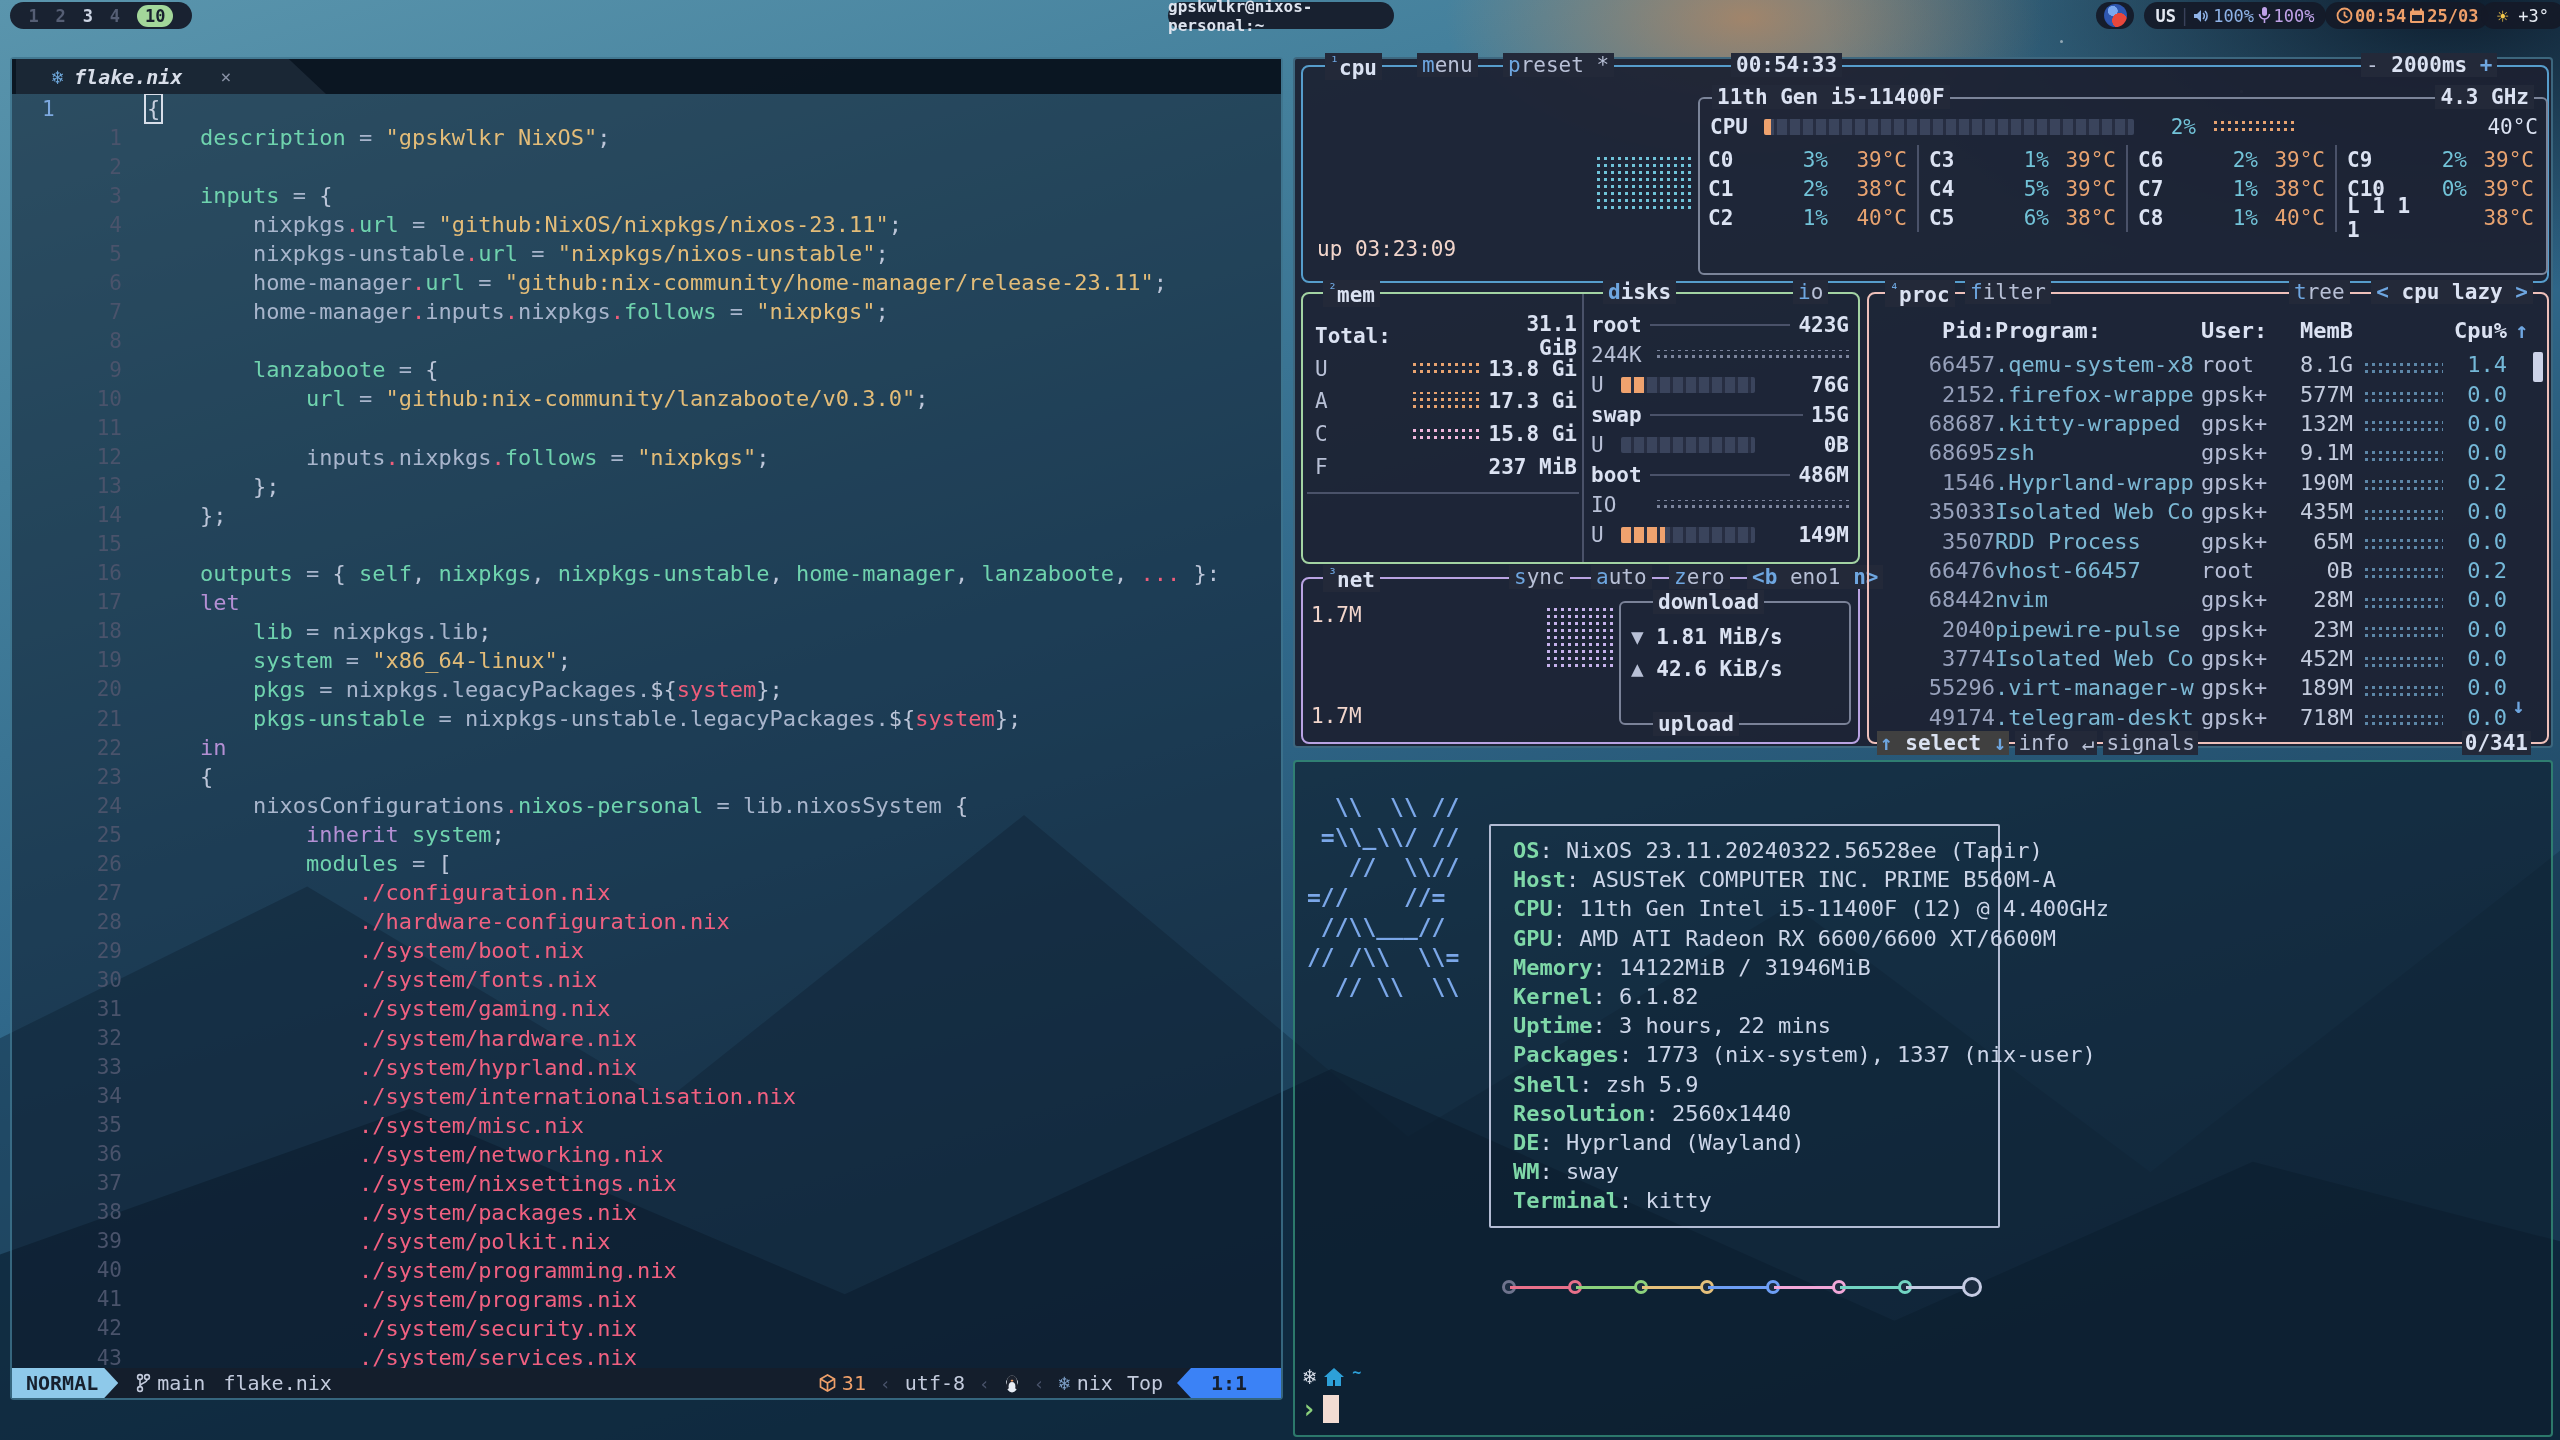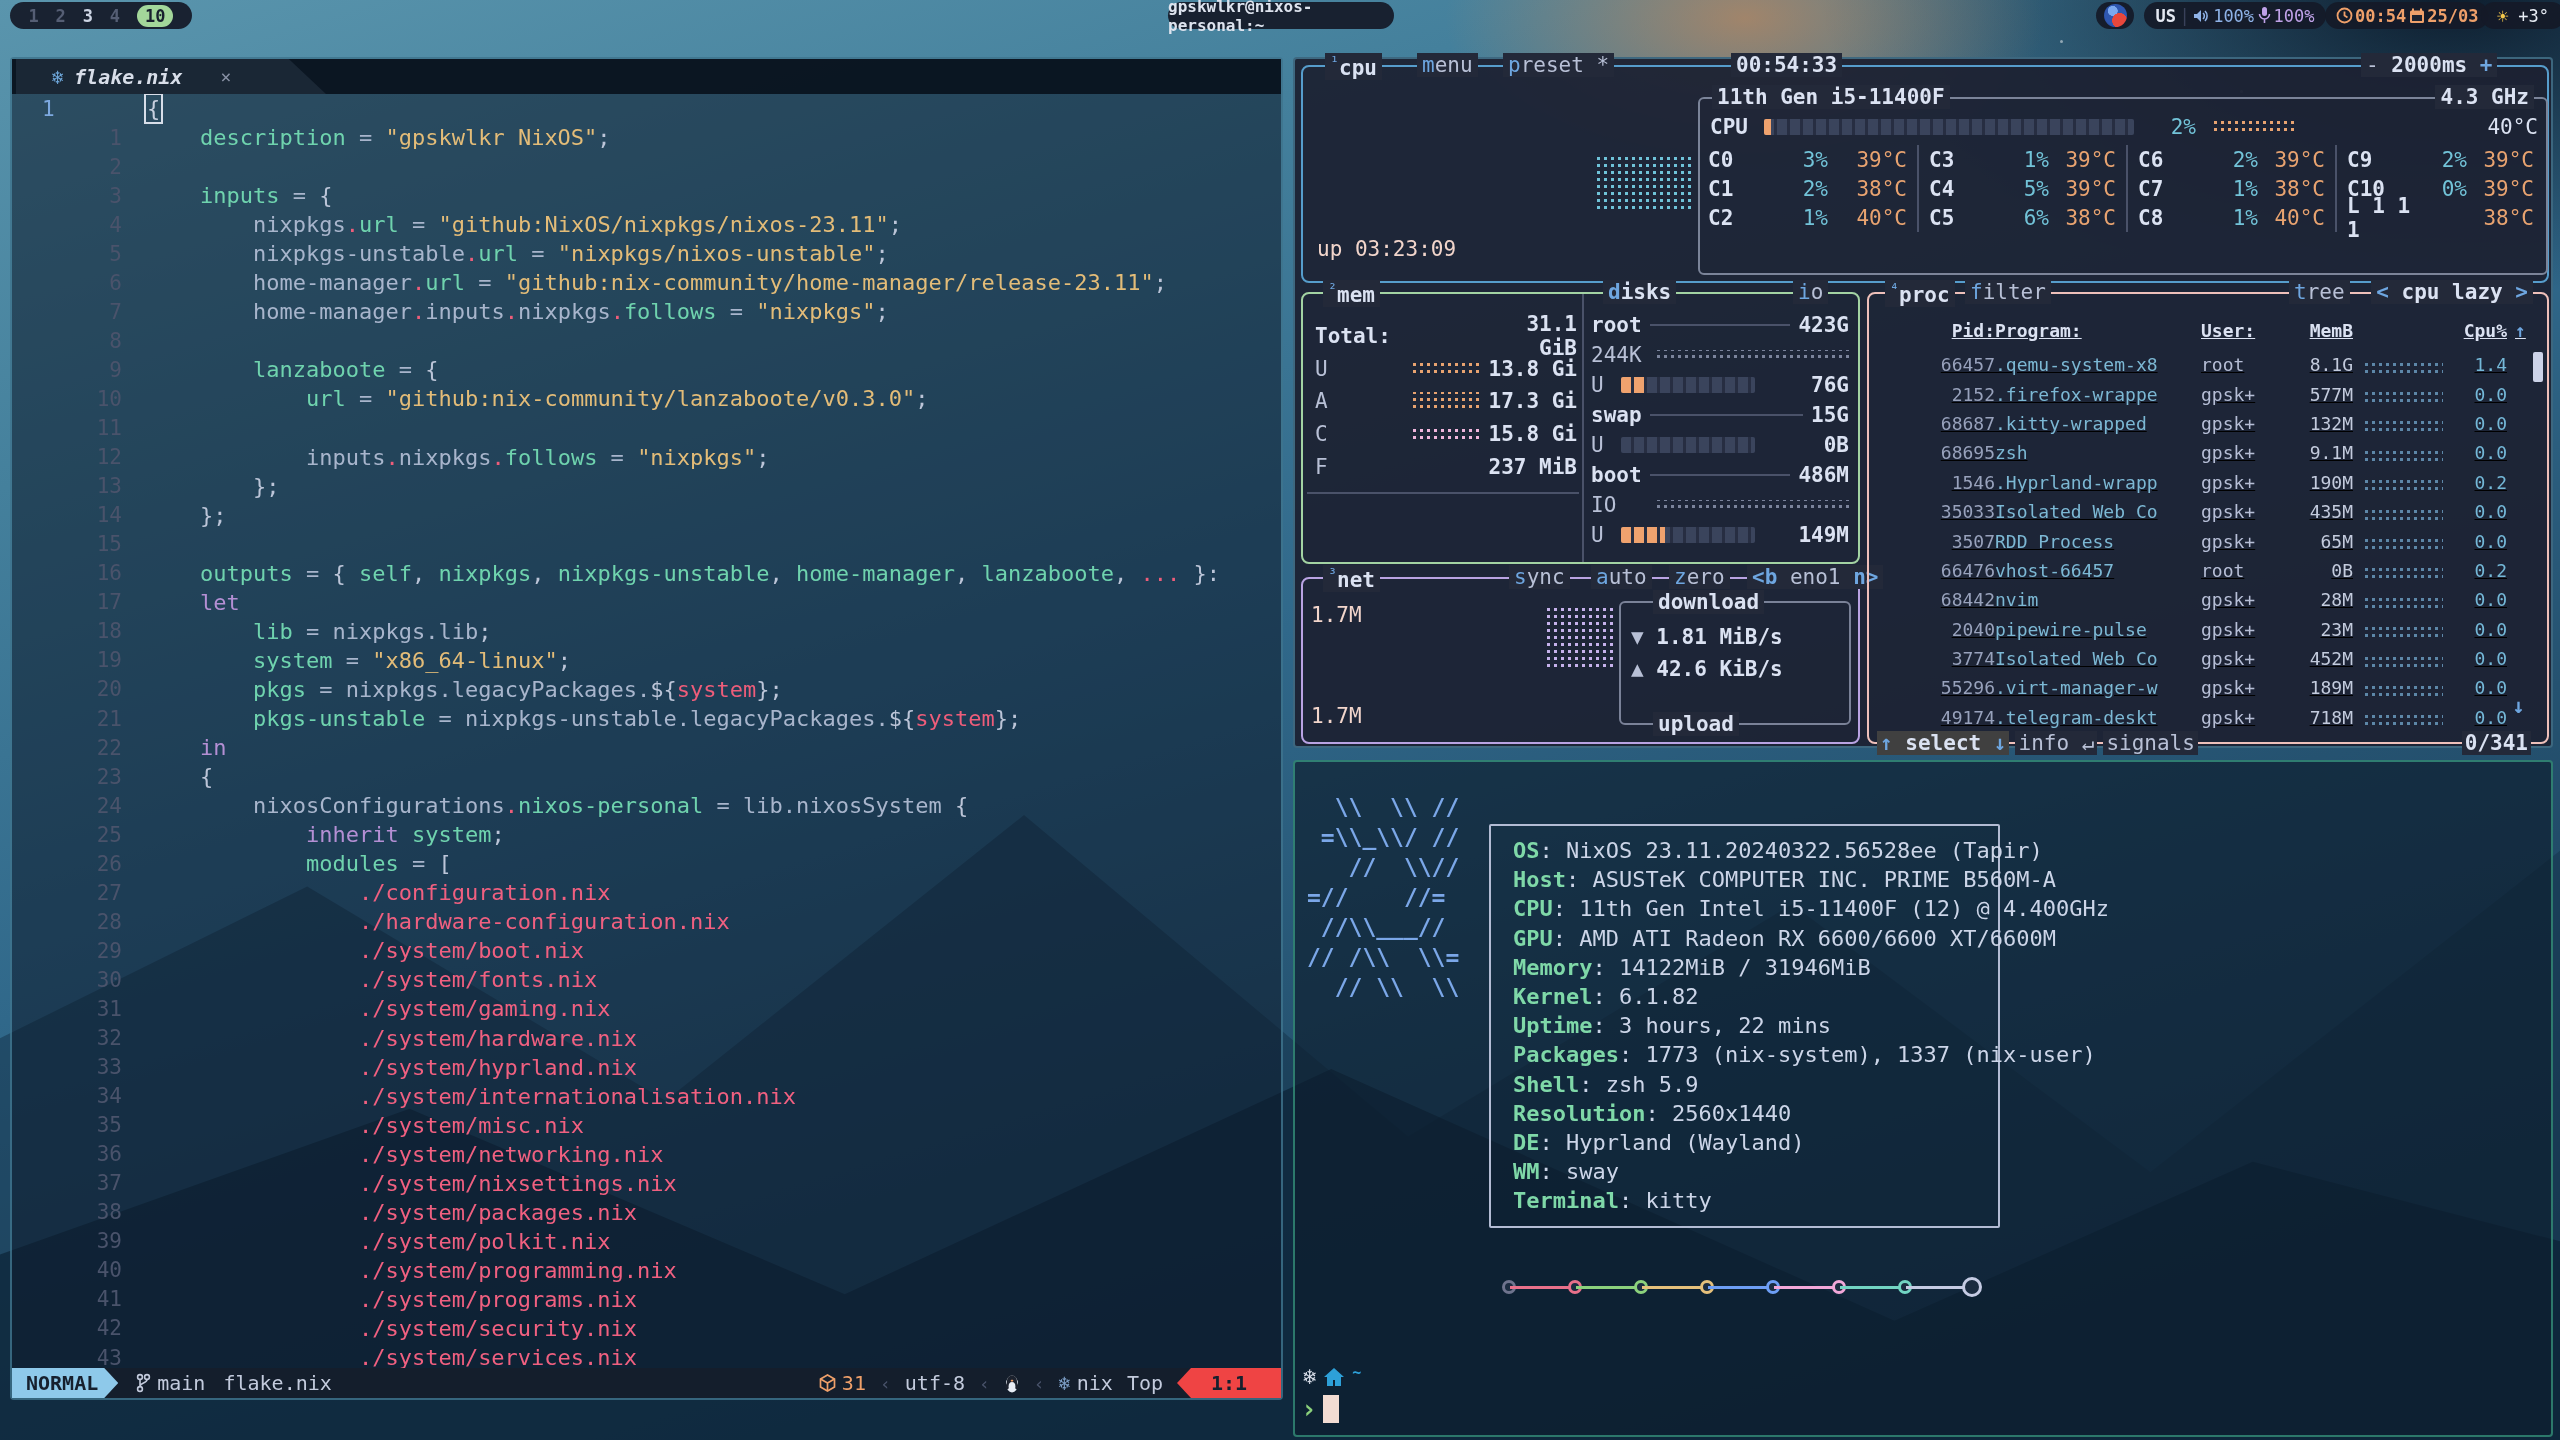--- a/index.html
+++ b/index.html
@@ -61,40 +61,40 @@
   .c-str{color:#e3bc78}.c-kw{color:#b48fd4}.c-path{color:#f06080}.c-punc{color:#bcc5d8}.c-ind{}
   .c-cbox{color:#c8d0e0;outline:2px solid #d8dee9;outline-offset:1px;}
   
   #sline{position:absolute;left:0;right:0;bottom:0;height:30px;background:#141e2c;
     display:flex;align-items:center;font-size:20px;color:#c3cbdd;}
   #mode{background:#8ec9ea;color:#16202e;font-weight:bold;padding:0 20px 0 14px;height:30px;line-height:30px;
     clip-path:polygon(0 0,calc(100% - 14px) 0,100% 50%,calc(100% - 14px) 100%,0 100%);}
   .sl-item{margin-left:18px;display:flex;align-items:center;gap:6px;}
   #sl-right{margin-left:auto;display:flex;align-items:center;gap:14px;}
   .orange{color:#efa06a;} .slsep{color:#49536b;font-size:18px;}
-  #sl-pos-chip{background:#ef4444;color:#16202e;font-weight:bold;height:30px;line-height:30px;width:104px;text-align:center;
+  #sl-pos-chip{background:#3b82f6;color:#16202e;font-weight:bold;height:30px;line-height:30px;width:104px;text-align:center;
     clip-path:polygon(14px 0,100% 0,100% 100%,14px 100%,0 50%);}
   .snowflake{color:#7ea0c8;}
   
   .panel{position:absolute;border:2px solid;border-radius:8px;box-sizing:border-box;}
   .plab{position:absolute;top:-14px;background:#232939;padding:0 5px;font-size:21px;color:#b8c0d6;white-space:nowrap;}
   .plab b{color:#dbe2f2;} .supnum{color:#6ea6e0;font-size:15px;vertical-align:super;}
   .hotkey::first-letter{color:#6ea6e0;}
   .bfont{font-size:21px;color:#b8c0d6;}
   .bwhite{color:#dbe2f2;font-weight:bold;} .bcyan{color:#72c3d8;} .borange{color:#e8a370;}
   .bblue{color:#6ea6e0;font-weight:bold;} .brose{color:#f2d5cb;}
   .dots{background-image:radial-gradient(circle,var(--dc,#6fc3d9) 1.6px,rgba(0,0,0,0) 1.9px);
     background-size:7px 7px;background-position:left bottom;}
   .bar{height:16px;background:repeating-linear-gradient(90deg,#3a445c 0 10px,#272e42 10px 13px);border-radius:2px;position:relative;overflow:hidden;}
   .bar .fill{position:absolute;left:0;top:0;bottom:0;background:repeating-linear-gradient(90deg,#efa26e 0 10px,#272e42 10px 13px);}
   .hline{position:absolute;border-top:2px solid #4a5269;}
   .vline{position:absolute;border-left:2px solid #4a5269;}
   .cell{display:flex;align-items:center;height:29px;font-size:21px;}
   
-  .prow{display:flex;align-items:center;height:29.4px;font-size:18px;text-decoration:underline;}
+  .prow{display:flex;align-items:center;height:29.4px;font-size:22px;}
   .p-pid{width:120px;text-align:right;color:#98a2bc;flex:none;}
   .p-prog{width:206px;color:#7cb8d4;flex:none;overflow:hidden;white-space:nowrap;}
   .p-user{width:80px;color:#b6bed6;flex:none;}
   .p-mem{width:72px;text-align:right;color:#c3cbdd;flex:none;}
   .p-dots{width:80px;height:12px;margin:8px 6px 0 10px;flex:none;--dc:#5d87a8;}
   .p-cpu{width:58px;text-align:right;color:#74b8d8;flex:none;}
   
   #logo{position:absolute;left:12px;top:30px;margin:0;font-size:23px;font-weight:bold;line-height:30px;color:#7ba7e8;white-space:pre;}
   #infobox{position:absolute;left:194px;top:62px;width:511px;height:404px;border:2px solid #b3bcd4;border-radius:2px;box-sizing:border-box;}
   .iline{white-space:pre;font-size:22px;line-height:29.2px;margin-left:22px;}

